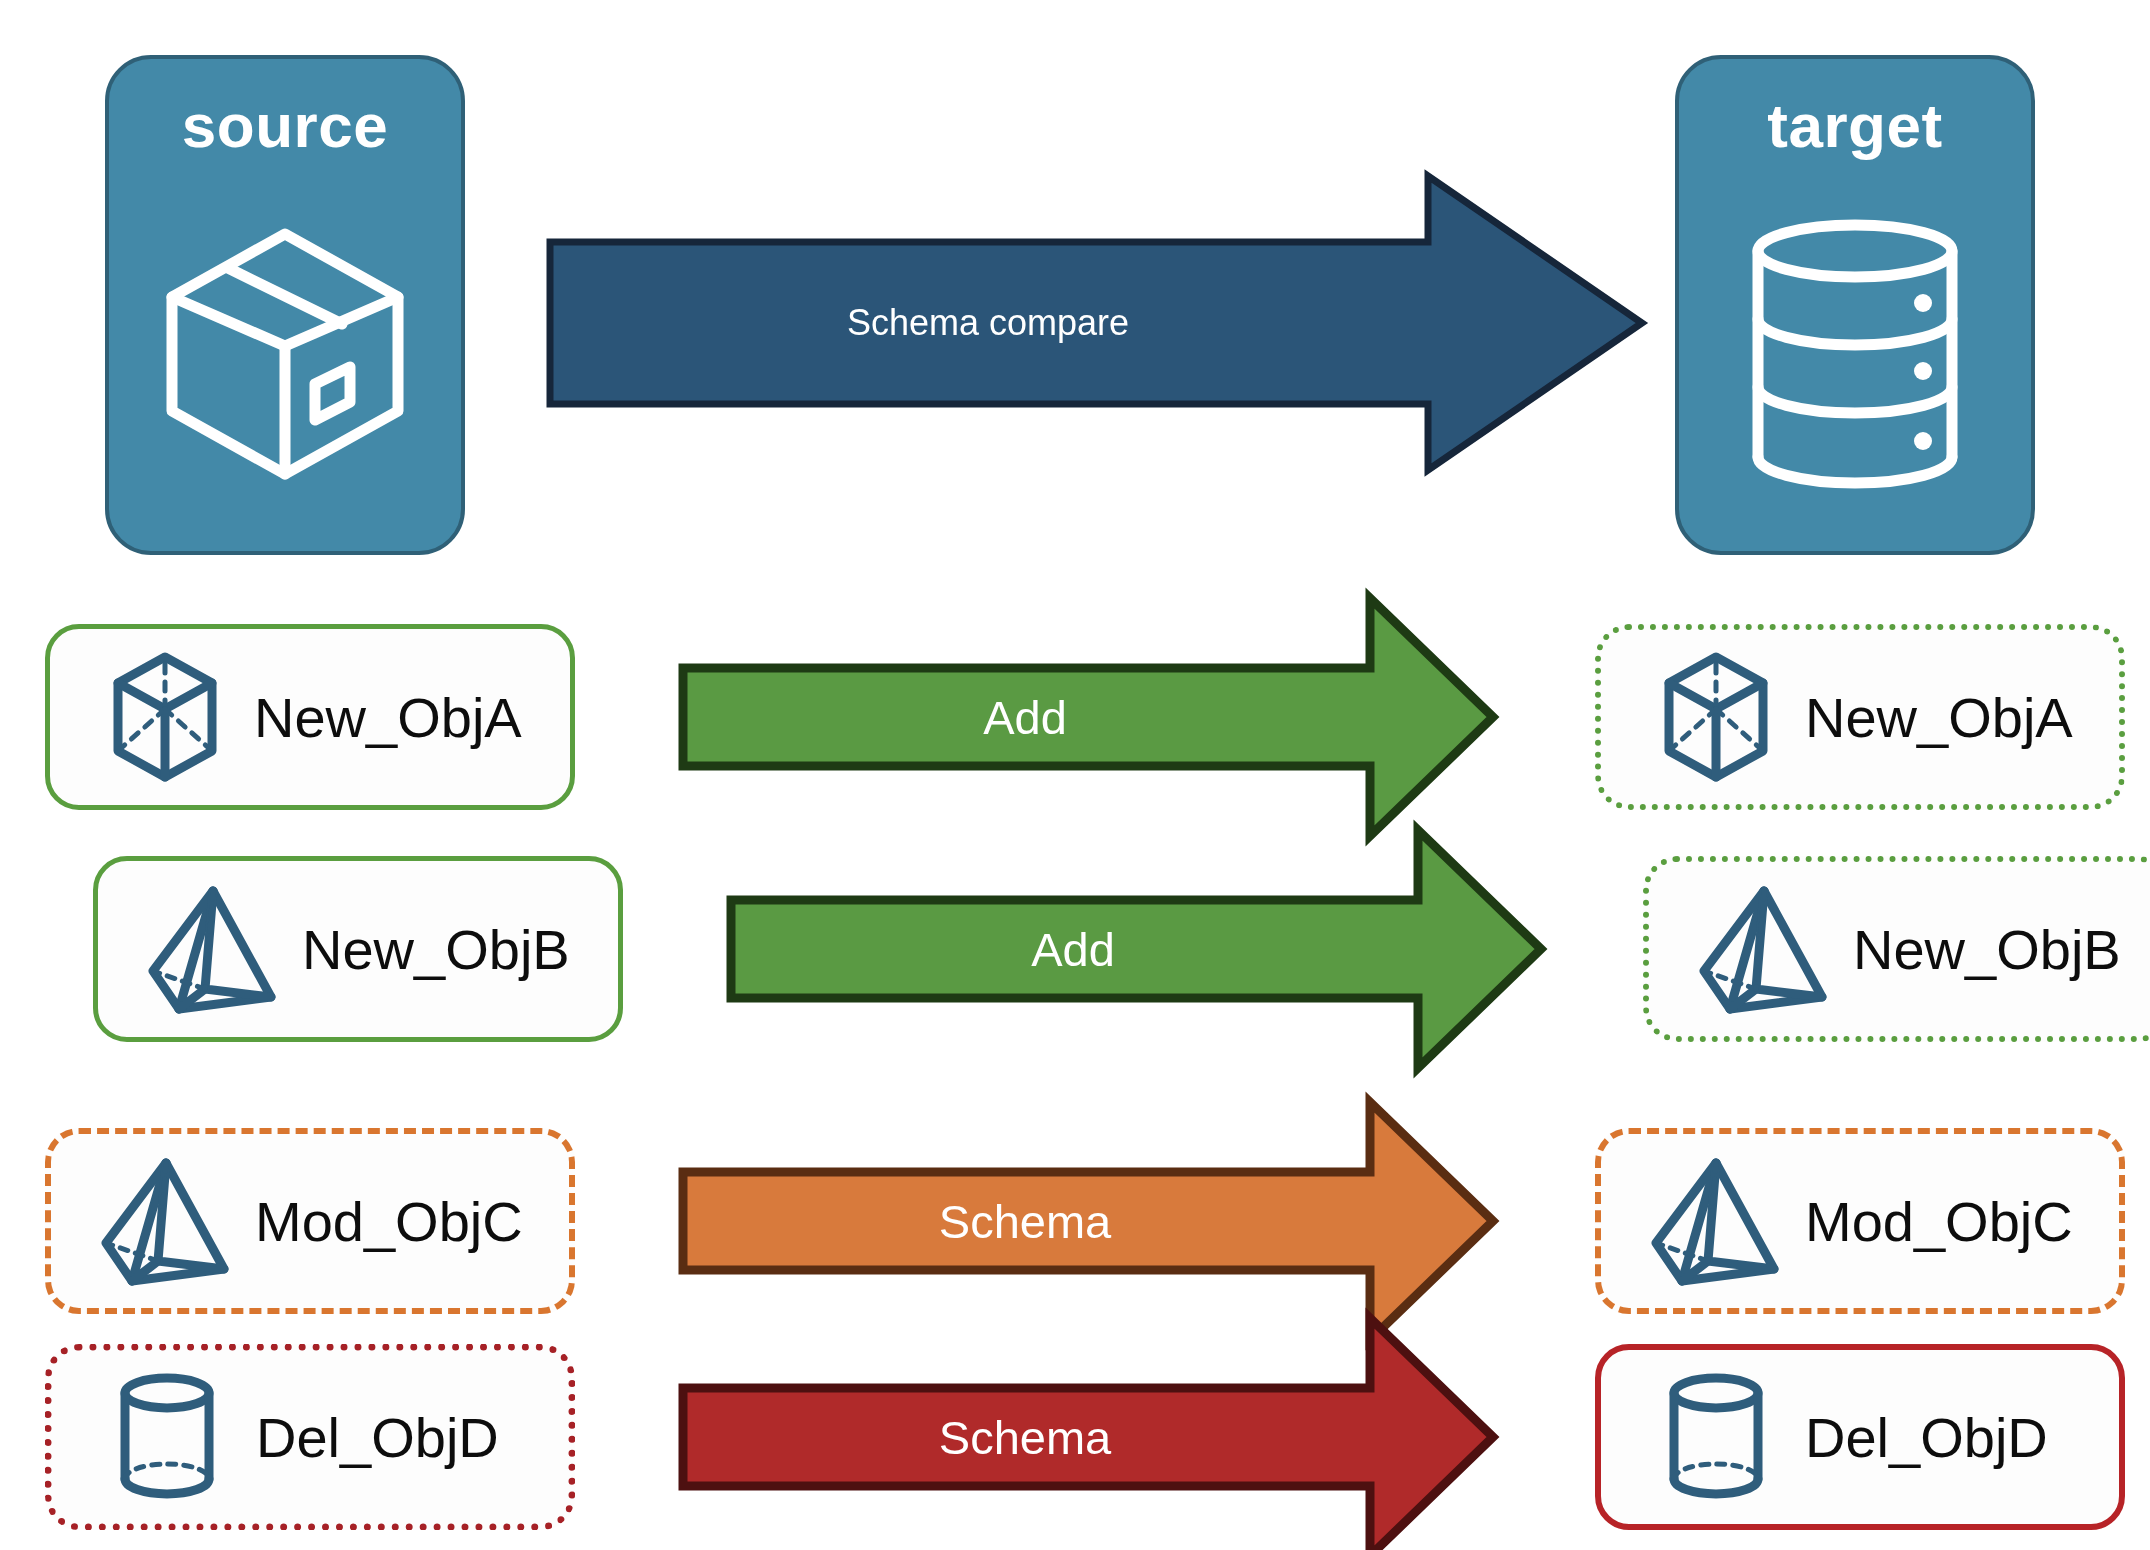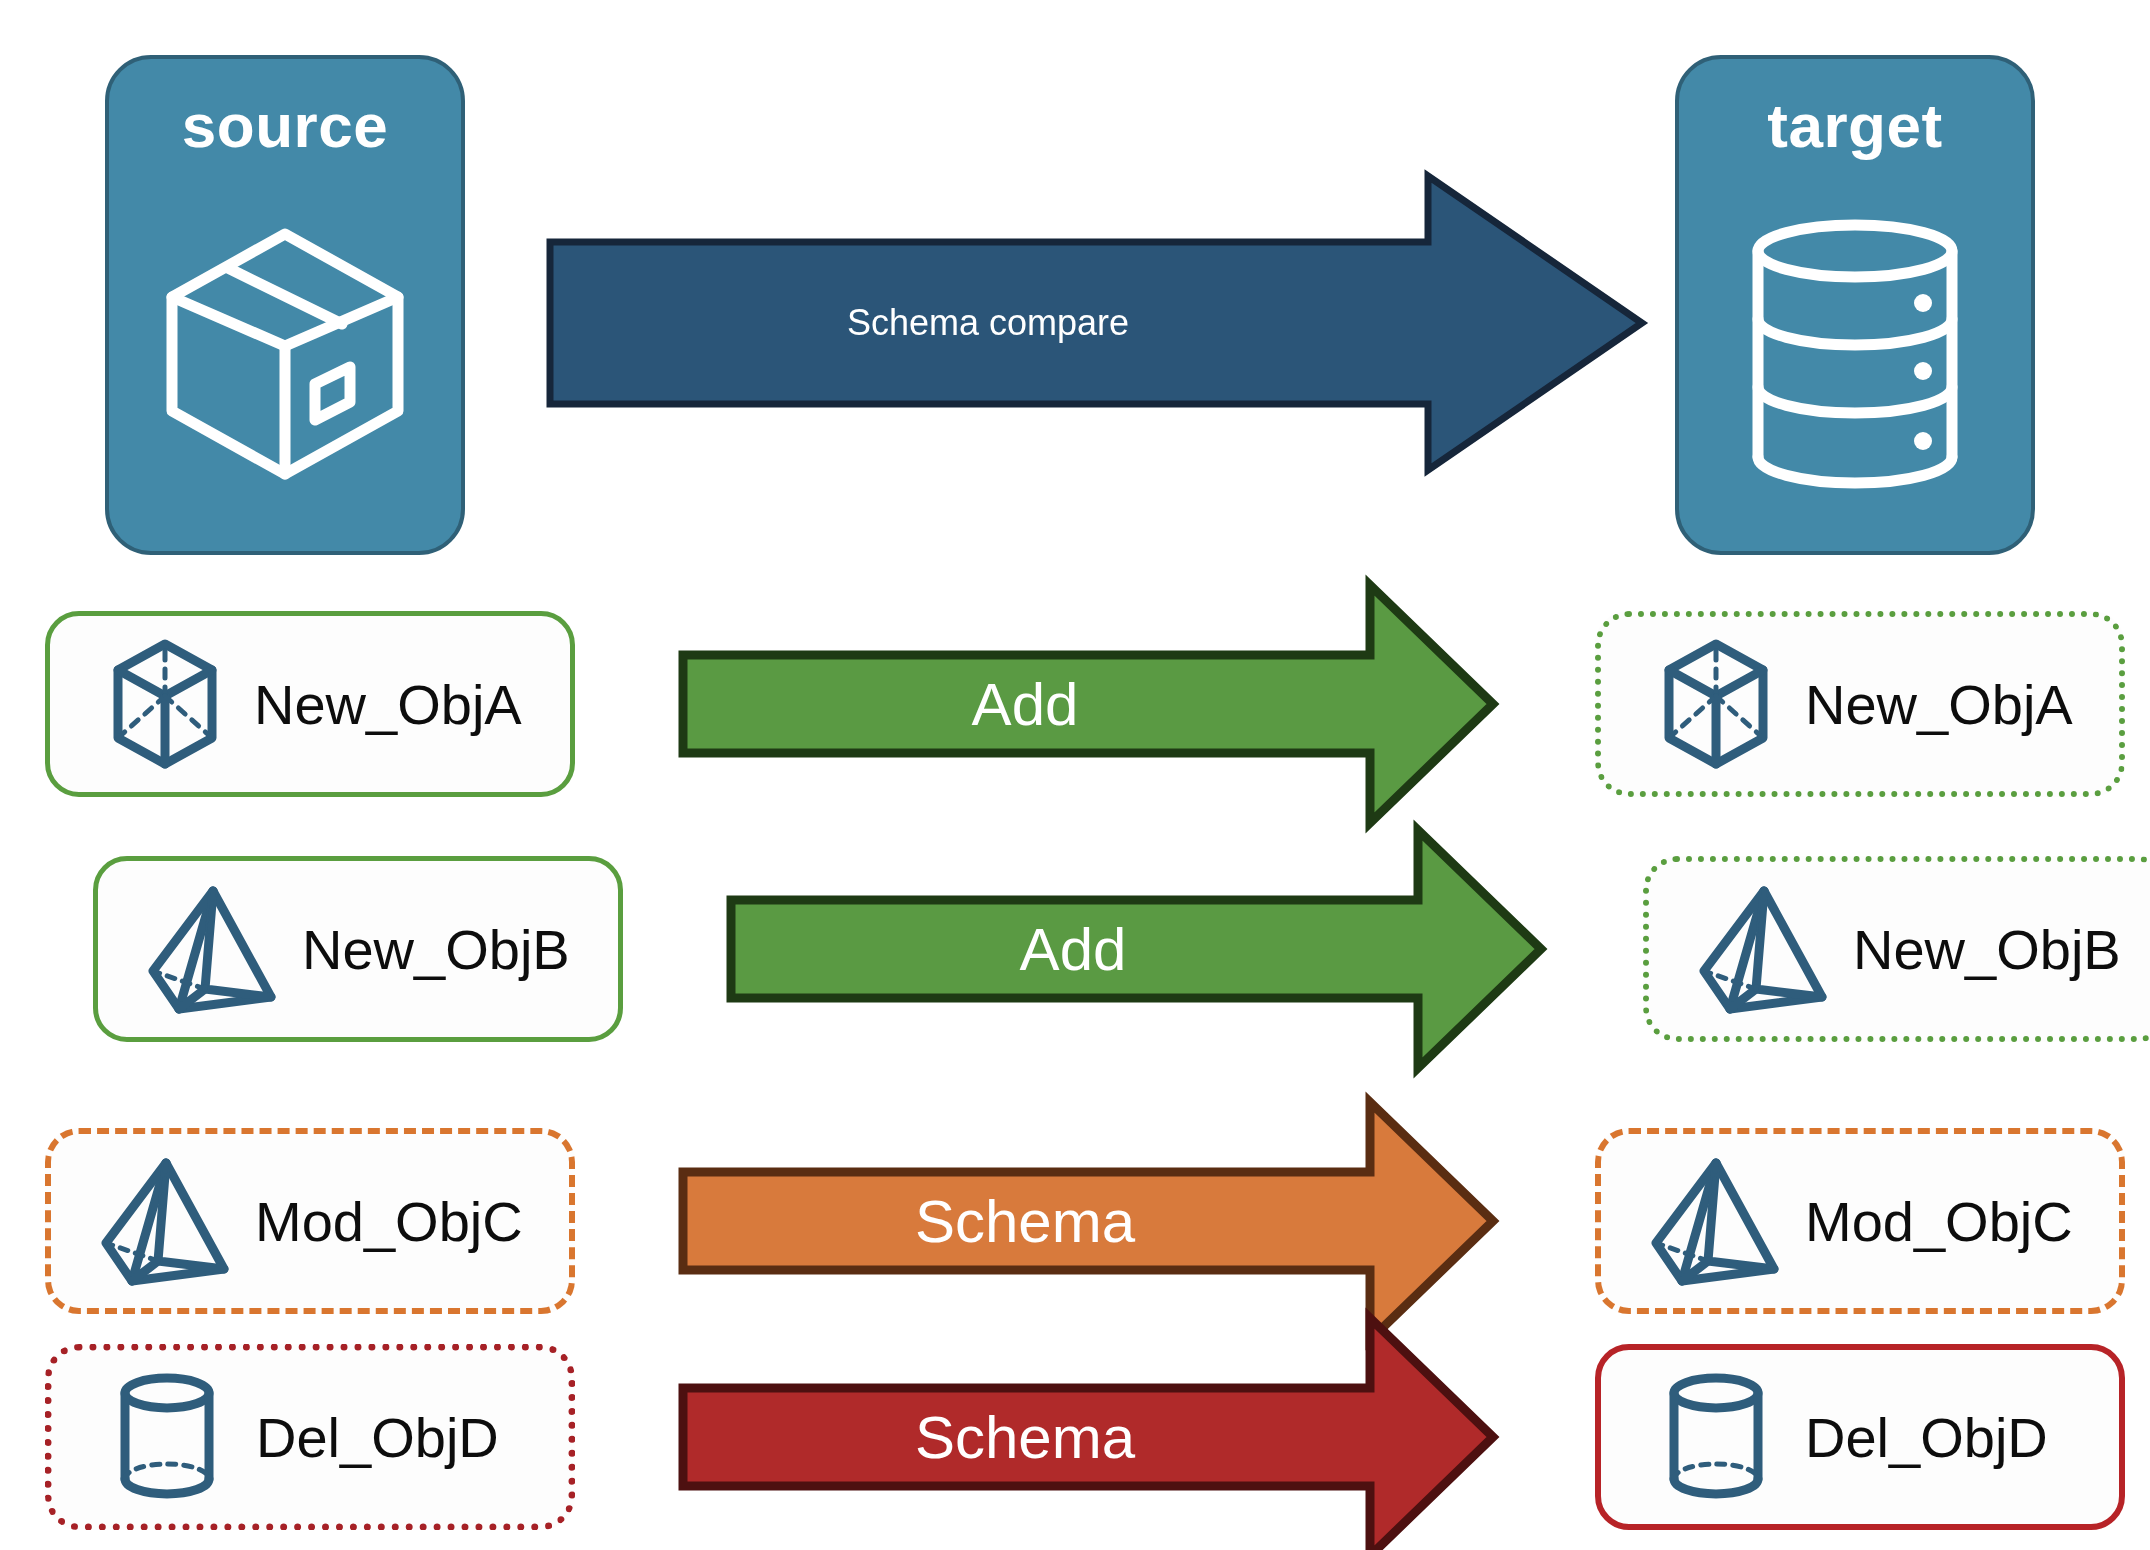--- a/index.html
+++ b/index.html
@@ -43,21 +43,21 @@
   .big-arrow .lbl{
     position:absolute;
     left:0;top:0;width:880px;height:190px;
     display:flex;align-items:center;justify-content:center;
     color:#ffffff;font-size:36px;
     pointer-events:none;
   }
 
   
   .row{position:absolute;left:0;width:2150px;height:186px;}
-  #row0{top:611px;}
+  #row0{top:624px;}
   #row1{top:856px;margin-left:48px;}
   #row2{top:1128px;}
   #row3{top:1344px;}
 
   .obj-card{
     position:absolute;
     width:530px;height:186px;
     background:#fdfdfd;
     border-radius:34px;
     box-sizing:border-box;
@@ -86,21 +86,21 @@
   
   .act-arrow{
     position:absolute;
     left:680px;
     width:816px;height:186px;
   }
   .act-arrow .lbl{
     position:absolute;
     left:0;top:0;width:690px;height:186px;
     display:flex;align-items:center;justify-content:center;
-    color:#ffffff;font-size:60px;
+    color:#ffffff;font-size:47px;
     pointer-events:none;
   }
   .row0 .act-arrow,.row1 .act-arrow{top:0;}
   svg{display:block;overflow:visible;}
 </style>
 </head>
 <body>
 
 <div id="stage">
 

